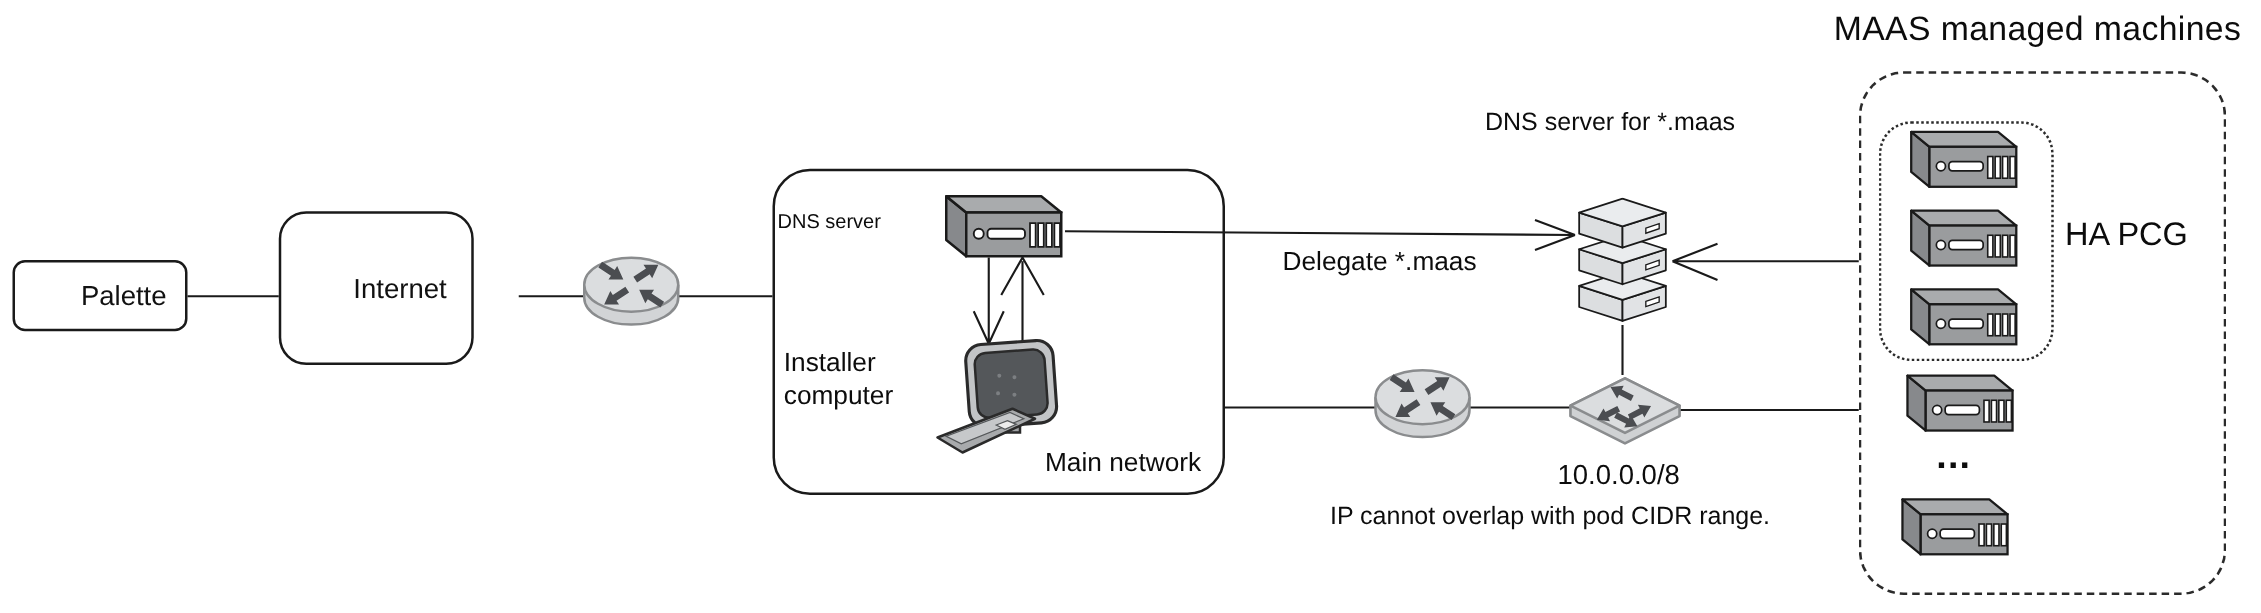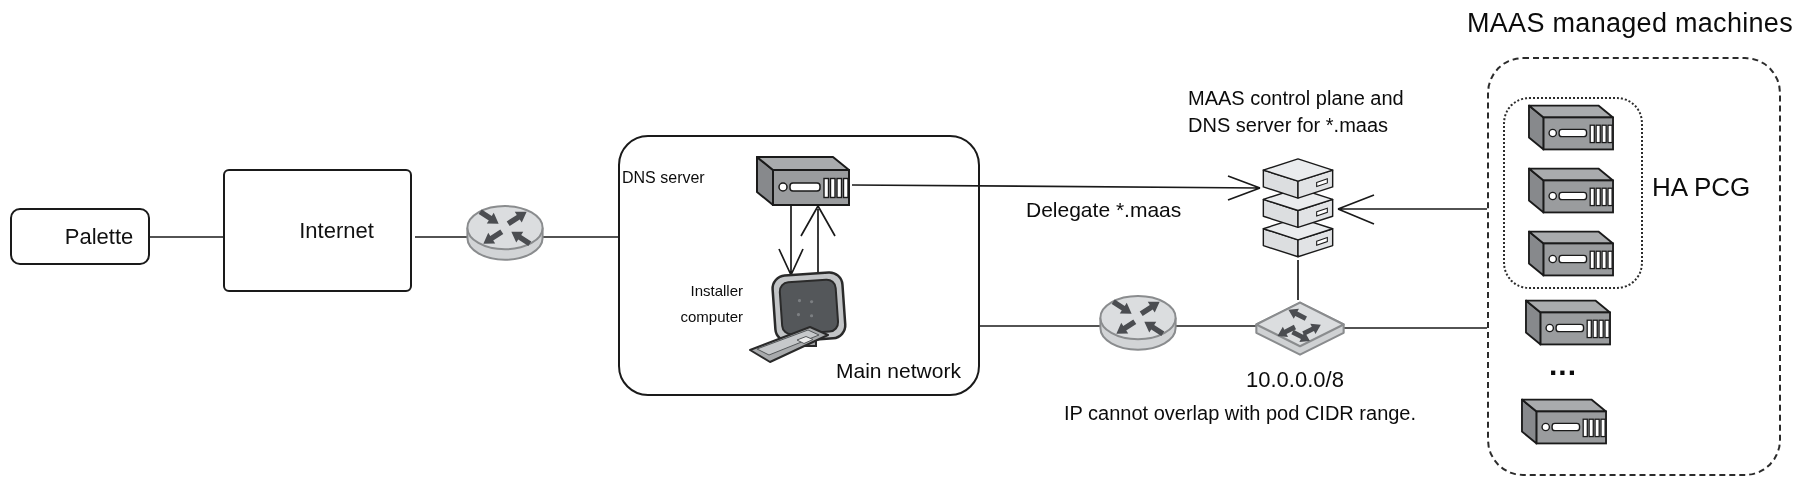--- a/index.html
+++ b/index.html
@@ -10,27 +10,27 @@
     font-family:"Liberation Sans", sans-serif;
     color:#111;
     overflow:hidden;
   }
   #wires{position:absolute;left:0;top:0;z-index:1;}
   .box{position:absolute;background:transparent;box-sizing:border-box;z-index:2;}
   .solid{border:2px solid #1a1a1a;}
   .lbl{position:absolute;z-index:4;color:#0c0c0c;white-space:nowrap;}
   .icon{position:absolute;z-index:3;}
   .palette-box{left:10px;top:208px;width:140px;height:57px;border-radius:10px;display:flex;align-items:center;justify-content:center;}
-  .internet-box{left:223px;top:169px;width:189px;height:123px;border-radius:6px;display:flex;align-items:center;justify-content:center;}
+  .internet-box{left:223px;top:169px;width:156px;height:123px;border-radius:22px;display:flex;align-items:center;justify-content:center;}
   .main-box{left:618px;top:135px;width:362px;height:261px;border-radius:30px;}
   .maas-box{left:1487px;top:57px;width:294px;height:419px;border:2.5px dashed #2b2b2b;border-radius:36px;}
   .ha-box{left:1503px;top:97px;width:140px;height:192px;border:2.5px dotted #2b2b2b;border-radius:26px;}
   .node-label{font-size:22px;margin-left:38px;}
   .dns-label{left:622px;top:169px;font-size:16px;}
-  .installer-label{left:627px;top:278px;width:116px;font-size:15px;line-height:26px;white-space:normal;text-align:right;}
+  .installer-label{left:627px;top:278px;width:116px;font-size:21px;line-height:26px;white-space:normal;}
   .mainnet-label{left:836px;top:359px;font-size:21px;}
   .cp-label{left:1188px;top:85px;font-size:20px;line-height:27px;}
   .delegate-label{left:1026px;top:198px;font-size:21px;}
   .cidr-label{left:1246px;top:367px;font-size:22px;}
   .cidr-note{left:1064px;top:402px;font-size:20px;}
   .maas-title{left:1467px;top:8px;font-size:27px;letter-spacing:0.3px;}
   .hapcg-label{left:1652px;top:172px;font-size:26px;text-align:right;}
   .ellipsis-label{left:1549px;top:348px;font-size:30px;font-weight:bold;letter-spacing:1px;}
   .router1{left:465px;top:202px;}
   .router2{left:1098px;top:292px;}
@@ -138,21 +138,20 @@
   <div class="box solid main-box"></div>
 
   <div class="box maas-box"></div>
 
   <div class="box ha-box"></div>
 
   <div class="lbl dns-label">DNS server</div>
   <div class="lbl installer-label">Installer computer</div>
   <div class="lbl mainnet-label">Main network</div>
   <div class="lbl cp-label">
-    <div>MAAS control plane and</div>
     <div>DNS server for *.maas</div>
   </div>
   <div class="lbl delegate-label">Delegate *.maas</div>
   <div class="lbl cidr-label">10.0.0.0/8</div>
   <div class="lbl maas-title">MAAS managed machines</div>
   <div class="lbl cidr-note">IP cannot overlap with pod CIDR range.</div>
   <div class="lbl hapcg-label">HA PCG</div>
   <div class="lbl ellipsis-label">...</div>
 
   <svg class="icon router1" width="80" height="69" viewBox="0 0 100 86">

